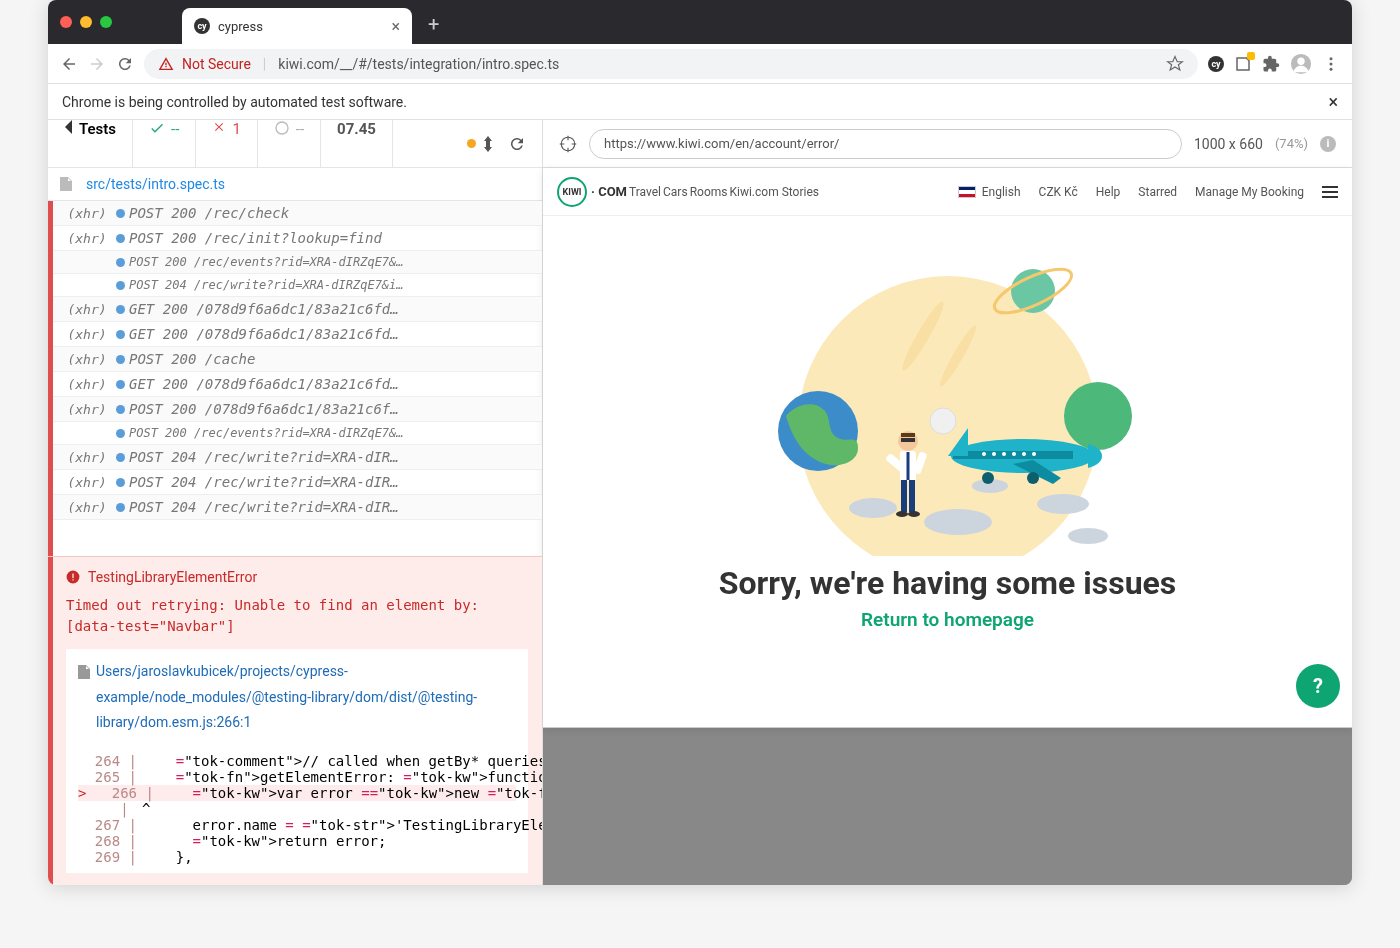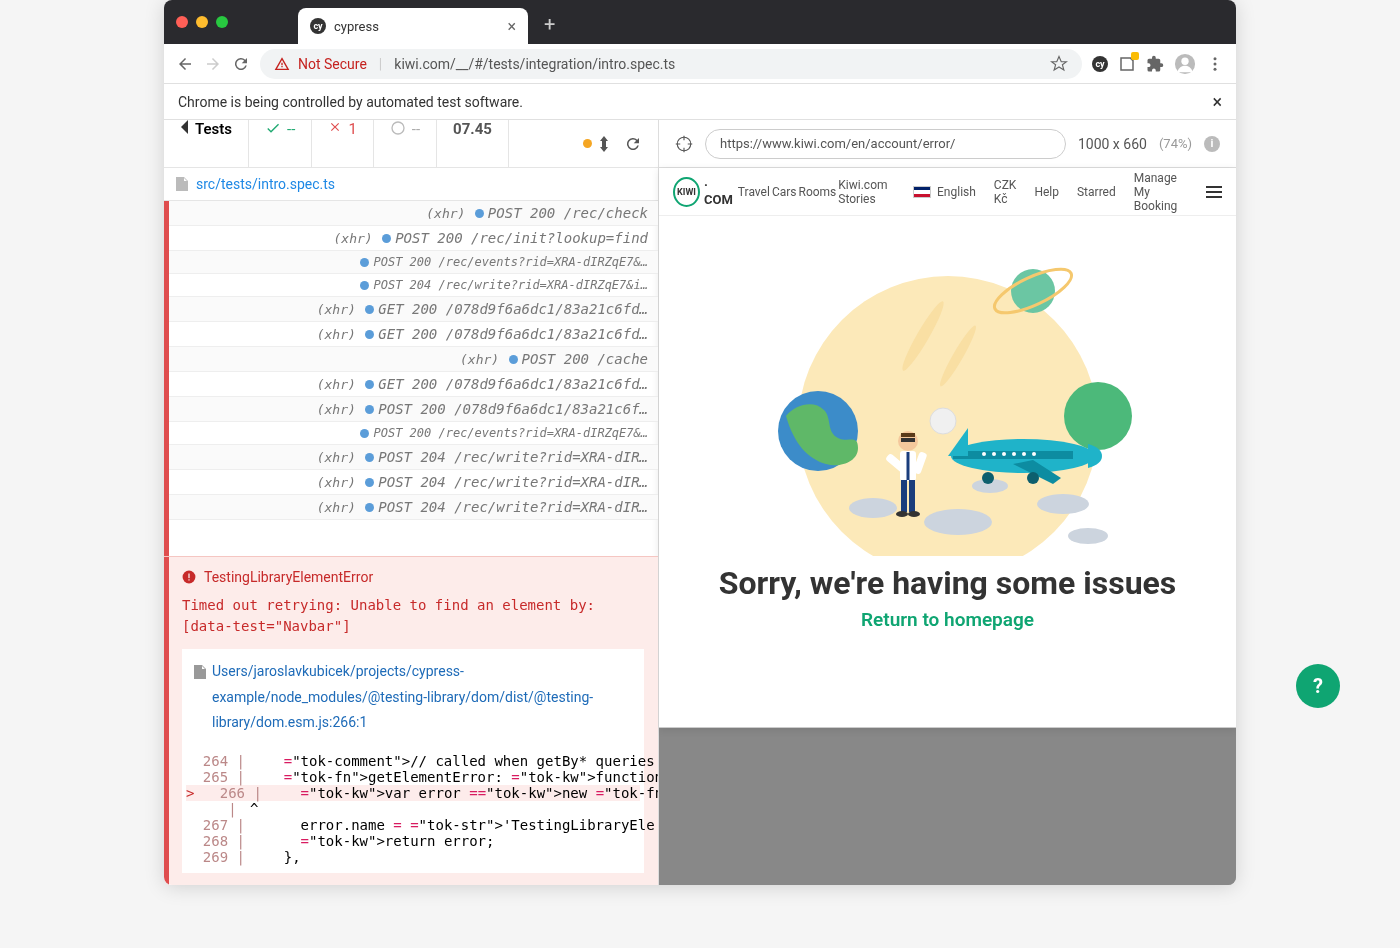--- a/index.html
+++ b/index.html
@@ -1,17 +1,17 @@
 <!DOCTYPE html>
 <html><head>
 <meta charset="utf-8">
 <style>
 *{margin:0;padding:0;box-sizing:border-box;}
 body{font-family:-apple-system,BlinkMacSystemFont,"Segoe UI",Roboto,sans-serif;background:#f5f5f5;width:1400px;height:948px;overflow:hidden;}
-.screenshot-frame{background:#fff;width:1072px;margin:0 auto;box-shadow:0 2px 20px rgba(0,0,0,.15);border-radius:8px;overflow:hidden;}
+.screenshot-frame{background:#fff;width:1304px;margin:0 auto;box-shadow:0 2px 20px rgba(0,0,0,.15);border-radius:8px;overflow:hidden;}
 
 
 .browser-titlebar{background:#2a2a2e;height:44px;display:flex;align-items:center;padding:0 12px;}
 .traffic-lights{display:flex;gap:8px;margin-right:70px;}
 .traffic-light{width:12px;height:12px;border-radius:50%;}
 .tl-red{background:#ff5f57;}
 .tl-yellow{background:#febc2e;}
 .tl-green{background:#28c840;}
 .browser-tab{background:#fff;height:36px;border-radius:8px 8px 0 0;display:flex;align-items:center;padding:0 12px;gap:8px;min-width:230px;margin-top:8px;}
 .tab-favicon{width:16px;height:16px;border-radius:50%;background:#333;color:#fff;font-size:9px;display:flex;align-items:center;justify-content:center;font-weight:bold;}
@@ -37,37 +37,37 @@
 .stat-bar{display:flex;height:48px;border-bottom:1px solid #e5e5e5;align-items:center;}
 .stat-item{padding:0 16px;height:100%;display:flex;align-items:flex-start;gap:6px;font-size:15px;border-right:1px solid #e5e5e5;}
 .back-tests{font-weight:600;}
 .pass{color:#1fa971;}
 .fail{color:#df4d4e;}
 .pending{color:#aaa;}
 .timer{font-weight:700;color:#555;}
 .right-tools{margin-left:auto;display:flex;align-items:center;gap:14px;padding:0 16px;}
 .orange-dot{width:9px;height:9px;background:#f5a623;border-radius:50%;}
 
-.file-header{padding:8px 12px;font-size:14px;border-bottom:1px solid #e5e5e5;display:flex;align-items:center;gap:8px;}
+.file-header{padding:8px 12px;font-size:14px;border-bottom:1px solid #e5e5e5;display:flex;align-items:center;gap:14px;}
 .file-link{color:#1e88e5;}
 
 .log-list{overflow-y:hidden;flex:1;position:relative;}
 .red-gutter{position:absolute;left:0;top:0;bottom:0;width:5px;background:#df4d4e;}
-.log-row{display:flex;align-items:center;padding:4px 10px 4px 14px;font-size:14px;font-family:Menlo,Consolas,monospace;font-style:italic;color:#777;border-bottom:1px solid #eee;gap:4px;justify-content:flex-end;}
+.log-row{display:flex;align-items:center;padding:4px 10px 4px 14px;font-size:14px;font-family:Menlo,Consolas,monospace;font-style:italic;color:#777;border-bottom:1px solid #eee;gap:4px;}
 .log-row:nth-child(even){background:#fafafa;}
 .xhr-tag{width:50px;text-align:center;font-size:13px;}
 .blue-dot{width:9px;height:9px;background:#5b9dd9;border-radius:50%;flex-shrink:0;}
 .log-text{white-space:nowrap;overflow:hidden;text-overflow:ellipsis;}
 .log-small .log-text{font-size:12px;}
 
 .error-block{background:#fdecea;padding:12px 14px 12px 18px;border-top:1px solid #f5c6c2;}
 .error-head{display:flex;align-items:center;gap:8px;color:#c72a2a;font-size:14px;margin-bottom:10px;}
 .error-msg{font-family:Menlo,Consolas,monospace;font-size:14px;color:#c72a2a;line-height:1.5;margin-bottom:12px;}
 .file-trace{background:#fff;padding:10px 12px;font-size:14px;color:#1e6bb8;line-height:1.8;display:flex;gap:6px;align-items:flex-start;}
-.code-block{background:#fff;font-family:Menlo,Consolas,monospace;font-size:14px;padding:8px 4px;}
+.code-block{background:#fff;font-family:Menlo,Consolas,monospace;font-size:14px;padding:8px 12px;}
 .code-line{display:flex;white-space:pre;}
 .line-gutter{width:64px;text-align:right;padding-right:6px;color:#b88;}
 .line-active{background:#fdeceb;}
 .line-active .line-gutter::before{content:"> ";color:#c72a2a;}
 .tok-op{color:#d81b60;}
 
 
 .preview-pane{flex:1;background:#999;display:flex;flex-direction:column;}
 .preview-header{background:#fff;height:48px;display:flex;align-items:center;padding:0 16px;gap:12px;border-bottom:1px solid #ddd;text-align:right;}
 .aut-url{flex:1;background:#fff;border:1px solid #ccc;border-radius:18px;height:30px;display:flex;align-items:center;padding:0 14px;font-size:13px;color:#555;}

